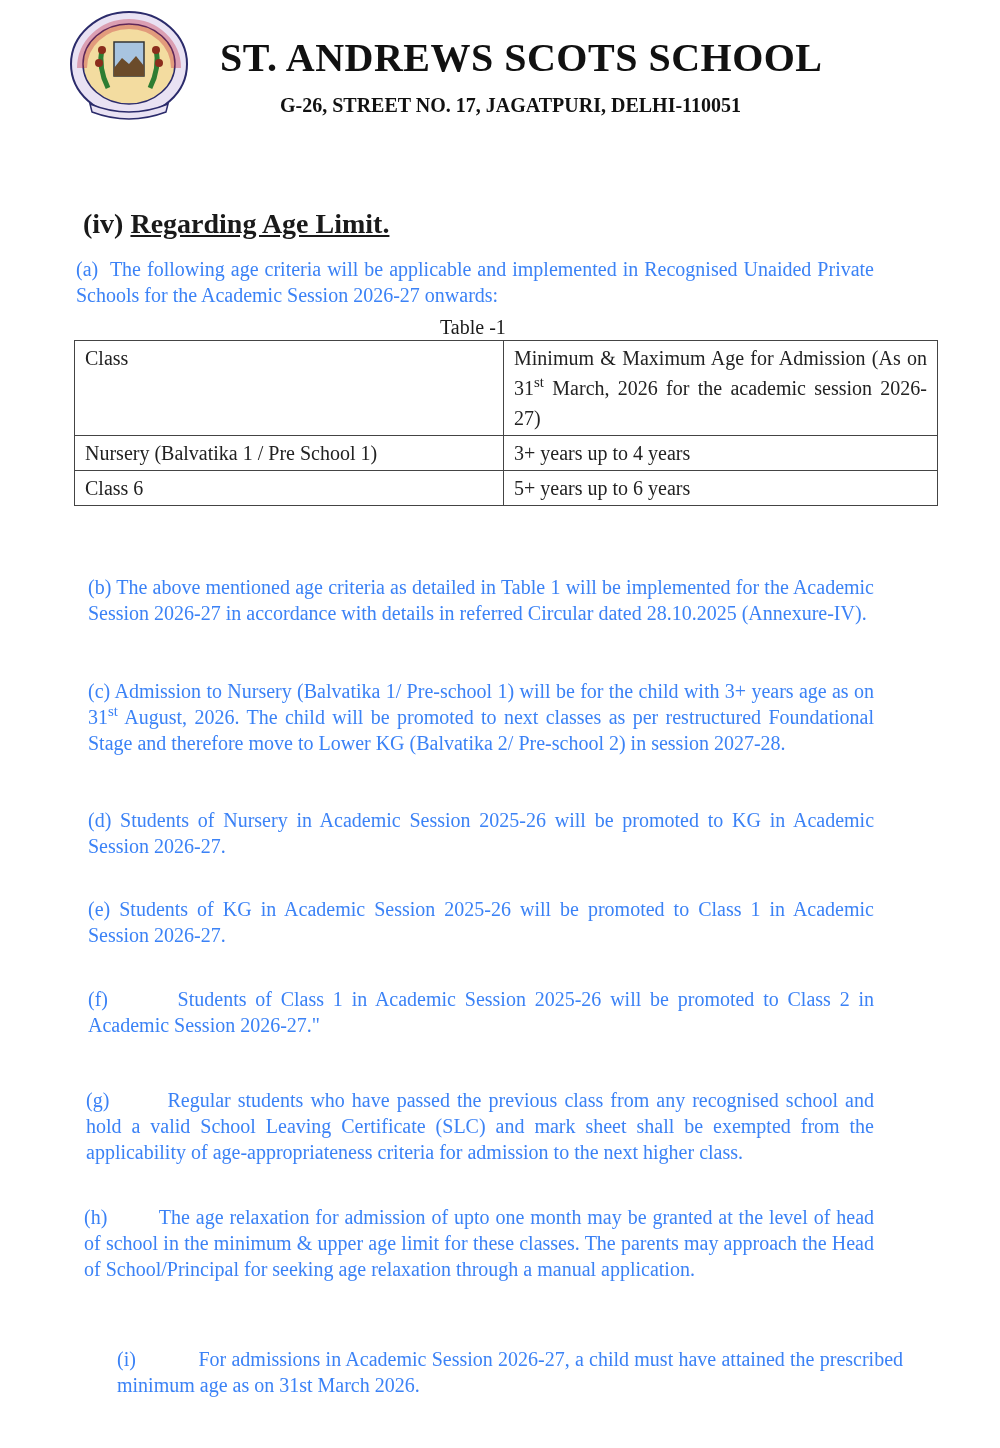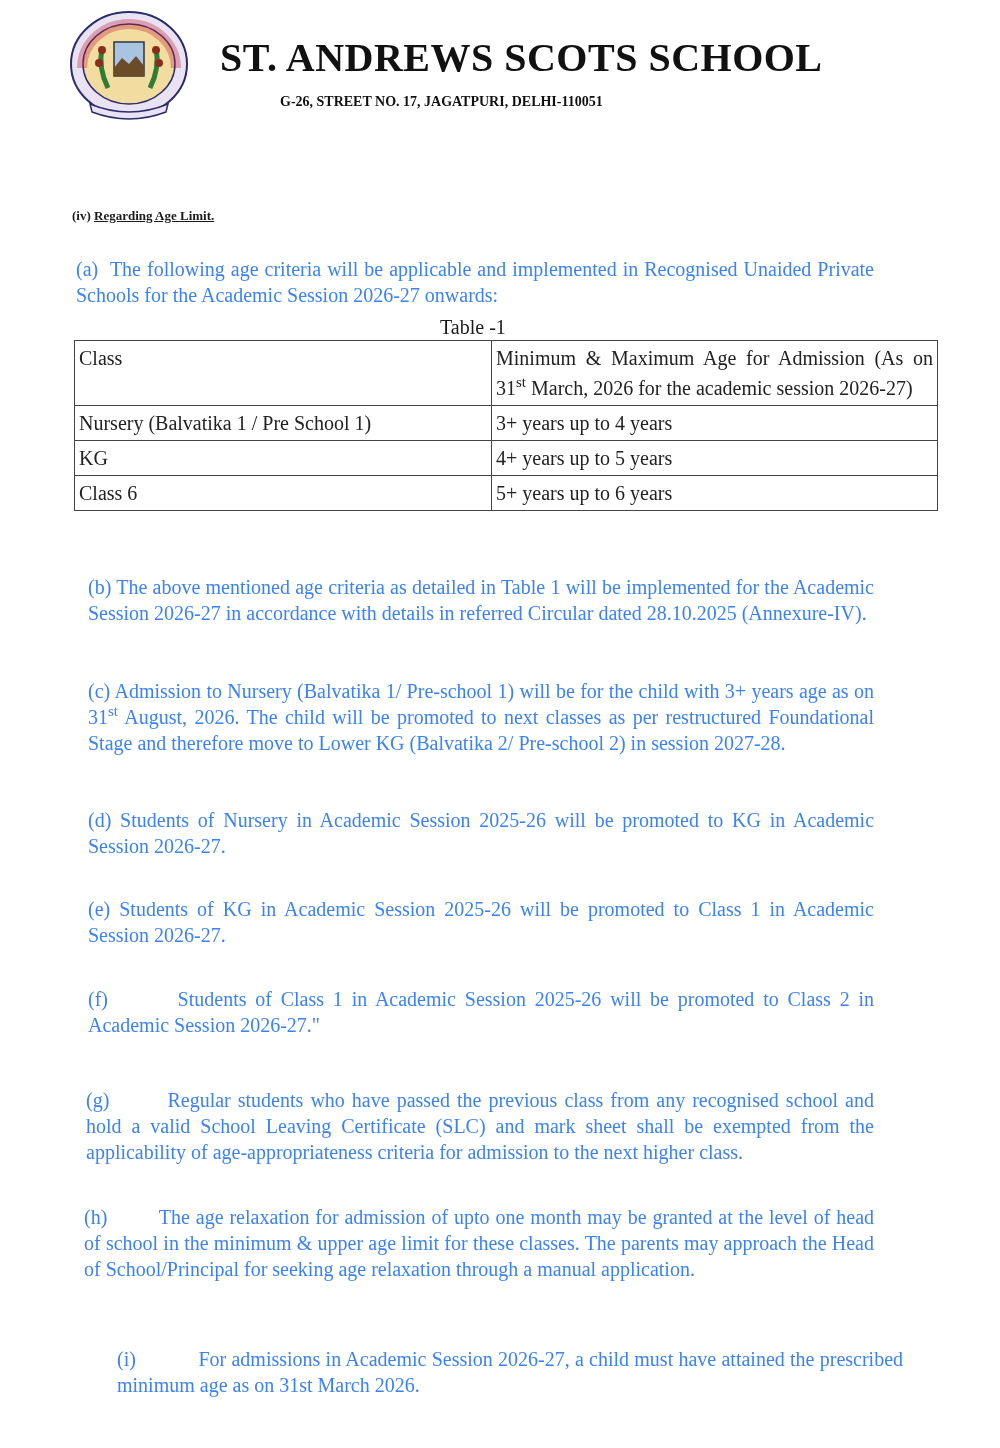--- a/index.html
+++ b/index.html
@@ -7,34 +7,34 @@
     width: 1000px; height: 1448px; position: relative; overflow: hidden;
     font-family: "Liberation Serif", "DejaVu Serif", serif; color: #1a1a1a;
   }
   .header { position: absolute; left: 0; top: 0; width: 1000px; height: 140px; }
   .logo { position: absolute; left: 68px; top: 8px; width: 122px; height: 118px; }
   .school-name {
     position: absolute; left: 220px; top: 34px; font-size: 40px; font-weight: bold;
     letter-spacing: 0.5px; color: #111; transform: scaleX(1.0); transform-origin: left;
   }
   .school-address {
-    position: absolute; left: 280px; top: 94px; font-size: 14px; font-weight: bold; color: #111;
+    position: absolute; left: 280px; top: 94px; font-size: 20px; font-weight: bold; color: #111;
   }
   .section-heading {
-    position: absolute; left: 72px; top: 208px; font-size: 13px; font-weight: bold;
+    position: absolute; left: 83px; top: 208px; font-size: 28px; font-weight: bold;
   }
   .section-heading .ul { text-decoration: underline; }
   .para { position: absolute; font-size: 20px; line-height: 26px; text-align: justify; color: #3b82f6; }
   .table-caption { position: absolute; left: 440px; top: 316px; font-size: 20px; }
   table.age-table {
     position: absolute; left: 74px; top: 340px; width: 864px; border-collapse: collapse;
     font-size: 20px; color: #222;
   }
   table.age-table td {
-    border: 1.5px solid #444; padding: 2px 4px; vertical-align: top; line-height: 30px;
+    border: 1.5px solid #444; padding: 2px 10px; vertical-align: top; line-height: 30px;
   }
   table.age-table td.c1 { width: 408px; }
   table.age-table td.c2 { text-align: justify; }
   sup { font-size: 15px; line-height: 0; }
 </style>
 </head>
 <body>
 
 <div class="header">
   <svg class="logo" viewBox="0 0 122 118">
@@ -69,24 +69,20 @@
 
 <table class="age-table">
   <tbody>
       <tr>
     <td class="c1">Class</td>
     <td class="c2"><span>Minimum &amp; Maximum Age for Admission (As on 31</span><sup>st</sup><span> March, 2026 for the academic session 2026-27)</span></td>
   </tr>
   <tr>
     <td class="c1">Nursery (Balvatika 1 / Pre School 1)</td>
     <td class="c2">3+ years up to 4 years</td>
-  </tr>
-  <tr>
-    <td class="c1">KG</td>
-    <td class="c2">4+ years up to 5 years</td>
   </tr>
   <tr>
     <td class="c1">Class 6</td>
     <td class="c2">5+ years up to 6 years</td>
   </tr>
 </tbody>
   </table>
 
 <div class="para" style="left:88px; top:574px; width:786px;">
   <span>(b)</span>

